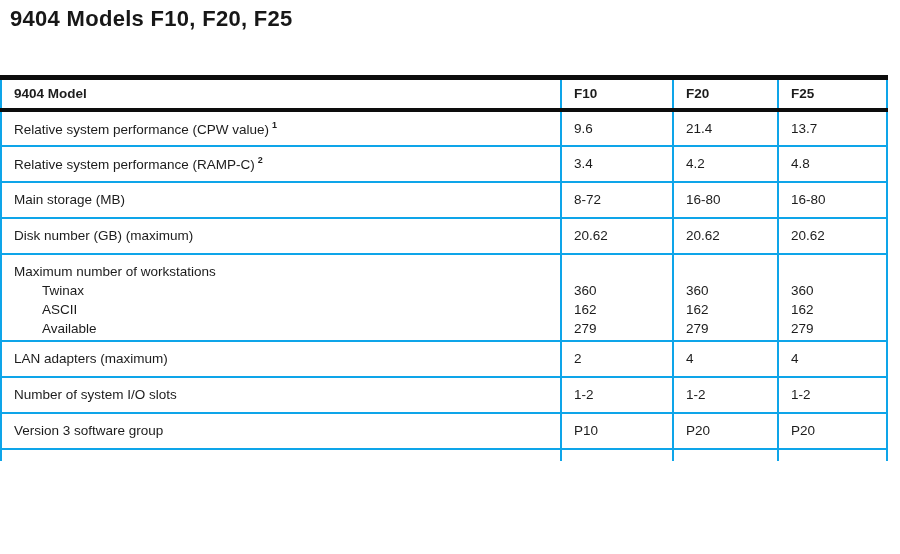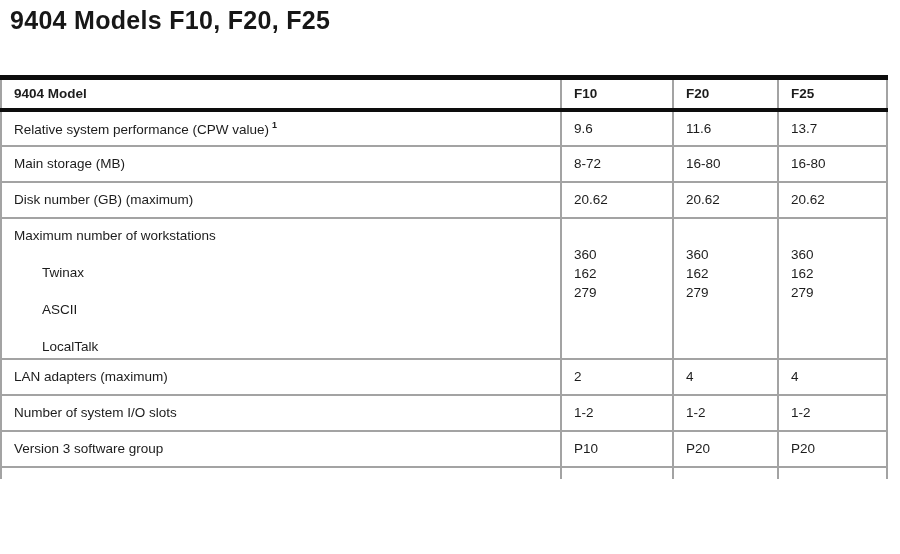--- a/index.html
+++ b/index.html
@@ -16,40 +16,40 @@
   .page {
     position: relative;
     width: 900px;
     height: 554px;
     background: #ffffff;
   }
   .doc-title {
     position: absolute;
     left: 10px;
     top: 6px;
-    font-size: 25px;
+    font-size: 22px;
     font-weight: bold;
     letter-spacing: 0.3px;
     color: #171717;
   }
   table.spec-table {
     position: absolute;
     left: 0;
     top: 75px;
     width: 886px;
     border-collapse: collapse;
     table-layout: fixed;
   }
   col.c-label { width: 560px; }
   col.c-f10   { width: 112px; }
   col.c-f20   { width: 105px; }
   col.c-f25   { width: 109px; }
 
   td {
-    border: 2px solid #a3a3a3;
+    border: 2px solid #0ea5e9;
     font-size: 13.5px;
     padding: 2px 10px 2px 12px;
     vertical-align: middle;
     color: #1c1c1c;
     overflow: hidden;
     white-space: nowrap;
   }
   tr.head-row td {
     border-top: 5px solid #0d0d0d;
     border-bottom: 4px solid #0d0d0d;
@@ -63,21 +63,21 @@
     font-weight: bold;
     vertical-align: 6px;
     margin-left: 3px;
   }
 
   tr.tall-row td {
     vertical-align: top;
     padding-top: 7px;
   }
   .line { line-height: 19px; height: 19px; }
-  .line.indent { padding-left: 28px; margin-top: 18px; }
+  .line.indent { padding-left: 28px; }
   .line.blank { height: 19px; }
 
   tr.stub-row td {
     border-top: 2px solid #141414;
     border-bottom: none;
     height: 12px;
     padding: 0;
   }
 </style>
 </head>
@@ -99,45 +99,51 @@
         <tr class="head-row">
       <td>9404 Model</td>
       <td>F10</td>
       <td>F20</td>
       <td>F25</td>
     </tr>
 
     <tr class="body-row">
       <td><span>Relative system performance (CPW value)</span><sup class="footnote">1</sup></td>
       <td>9.6</td>
-      <td>11.6</td>
+      <td>21.4</td>
       <td>13.7</td>
     </tr>
 
+    <tr class="body-row">
+      <td><span>Relative system performance (RAMP-C)</span><sup class="footnote">2</sup></td>
+      <td>3.4</td>
+      <td>4.2</td>
+      <td>4.8</td>
+    </tr>
 
     <tr class="body-row">
       <td>Main storage (MB)</td>
       <td>8-72</td>
       <td>16-80</td>
       <td>16-80</td>
     </tr>
 
     <tr class="body-row">
       <td>Disk number (GB) (maximum)</td>
       <td>20.62</td>
       <td>20.62</td>
       <td>20.62</td>
     </tr>
 
     <tr class="tall-row">
       <td>
         <div class="line">Maximum number of workstations</div>
         <div class="line indent">Twinax</div>
         <div class="line indent">ASCII</div>
-        <div class="line indent">LocalTalk</div>
+        <div class="line indent">Available</div>
       </td>
       <td>
         <div class="line blank"></div>
         <div class="line">360</div>
         <div class="line">162</div>
         <div class="line">279</div>
       </td>
       <td>
         <div class="line blank"></div>
         <div class="line">360</div>

